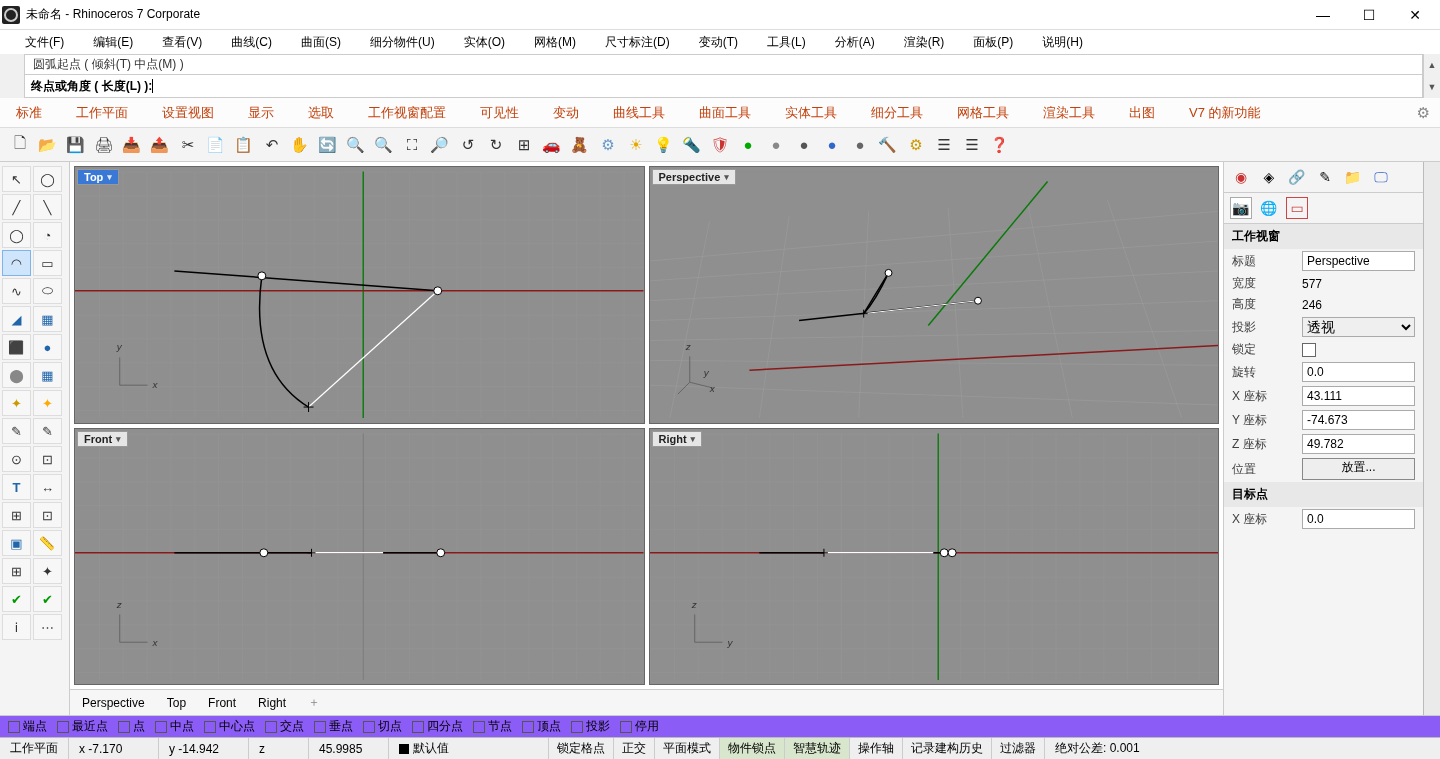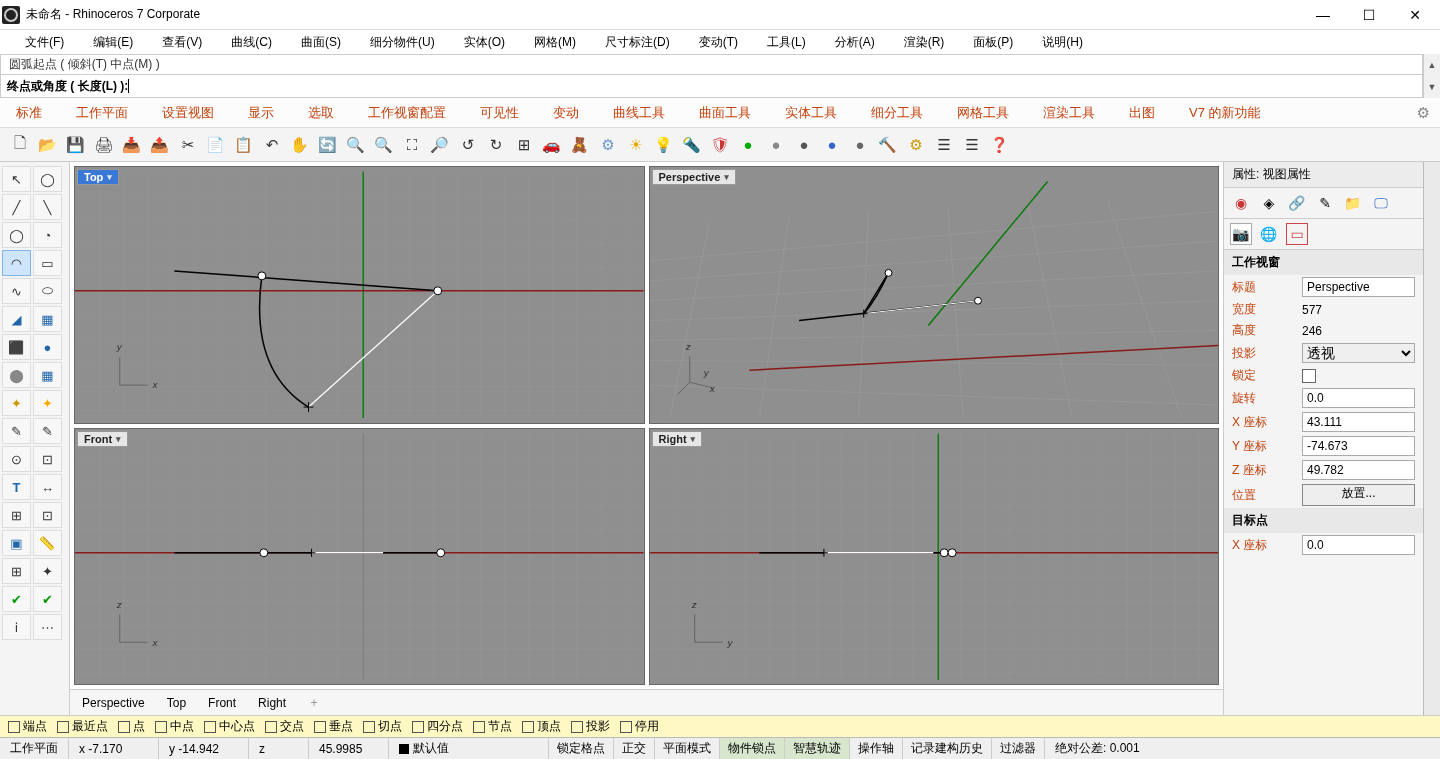--- a/index.html
+++ b/index.html
@@ -39,28 +39,28 @@
 .vptabs { height:26px; background:#f6f6f6; display:flex; align-items:center; padding-left:12px; gap:22px; font-size:12px; border-top:1px solid #ccc;}
 .vptabs span{cursor:default;}
 .vptabs .plus{color:#888;}
 .rpanel { width:200px; background:#f4f4f4; border-left:1px solid #ccc; display:flex; flex-direction:column; font-size:12px; }
 .rpanel .hdr{ padding:4px 8px; background:#ececec; border-bottom:1px solid #ccc;}
 .ricons{display:flex;gap:6px;padding:4px 6px;border-bottom:1px solid #ccc;}
 .ric{width:22px;height:22px;display:flex;align-items:center;justify-content:center;font-size:14px;border:1px solid transparent;}
 .ric.b{border:1px solid #aaa;background:#fff;}
 .rpanel .section{font-weight:bold;padding:4px 8px;background:#e8e8e8;}
 .rrow{display:flex;align-items:center;padding:2px 8px;gap:6px;}
-.rrow .lab{width:64px;color:#c2410c;}
+.rrow .lab{width:64px;color:#404040;}
 .rrow .val{flex:1;height:20px;border:1px solid #aaa;background:#fff;padding:1px 4px;font-size:12px;display:flex;align-items:center;}
 .rrow .valtxt{flex:1;font-size:12px;}
 .rrow .btn{flex:1;height:22px;border:1px solid #888;background:#eee;text-align:center;font-size:12px;}
 .rrow .chk{width:14px;height:14px;border:1px solid #666;background:#fff;}
 .rrow select{flex:1;height:20px;font-size:14px;border:1px solid #aaa;}
 .rscroll{width:17px;background:#eaeaea;border-left:1px solid #bbb;}
-.snaprow{height:22px;background:#fef9c3;border-top:1px solid #ccc;display:flex;align-items:center;padding:0 8px;gap:10px;font-size:12px;}
+.snaprow{height:22px;background:#8b5cf6;border-top:1px solid #ccc;display:flex;align-items:center;padding:0 8px;gap:10px;font-size:12px;}
 .snaprow label{display:flex;align-items:center;gap:3px;}
 .snaprow .cb{width:12px;height:12px;border:1px solid #555;display:inline-block;}
 .statusbar{height:22px;background:#efefef;border-top:1px solid #bbb;display:flex;align-items:center;font-size:12px;}
 .statusbar .cell{padding:0 10px;border-right:1px solid #ccc;height:100%;display:flex;align-items:center;}
 .statusbar .tog{padding:0 8px;border-right:1px solid #ccc;height:100%;display:flex;align-items:center;}
 .statusbar .tog.on{background:#d7e6cc;}
 .swatch{width:10px;height:10px;background:#000;display:inline-block;margin-right:4px;}
 .ax-lbl{font-size:10px;fill:#333;font-style:italic;}
 </style>
 </head>
@@ -87,21 +87,21 @@
   <span>网格(M)</span>
   <span>尺寸标注(D)</span>
   <span>变动(T)</span>
   <span>工具(L)</span>
   <span>分析(A)</span>
   <span>渲染(R)</span>
   <span>面板(P)</span>
   <span>说明(H)</span>
 </div>
 
-<div style="display:flex;">
+<div style="display:flex;margin-left:24px;">
   <div style="flex:1;">
     <div class="cmdhist">圆弧起点 ( 倾斜(T)  中点(M) )</div>
     <div class="cmdline">
       <span style="font-weight:bold;">终点或角度 ( 长度(L) ):</span>
       <span class="caret"></span>
       <input style="">
     </div>
   </div>
   <div class="scroll-stub">
     <div>▲</div>
@@ -355,21 +355,20 @@
       <span>Perspective</span>
       <span>Top</span>
       <span>Front</span>
       <span>Right</span>
       <span class="plus">＋</span>
     </div>
   </div>
 
   <div style="display:flex;">
   <div class="rpanel">
-    <div class="hdr">属性: 视图属性</div>
     <div class="ricons">
       <div class="ric" style="color:#c33;">◉</div>
       <div class="ric">◈</div>
       <div class="ric">🔗</div>
       <div class="ric">✎</div>
       <div class="ric" style="color:#c90;">📁</div>
       <div class="ric" style="color:#36c;">🖵</div>
     </div>
     <div class="ricons">
       <div class="ric b">📷</div>

